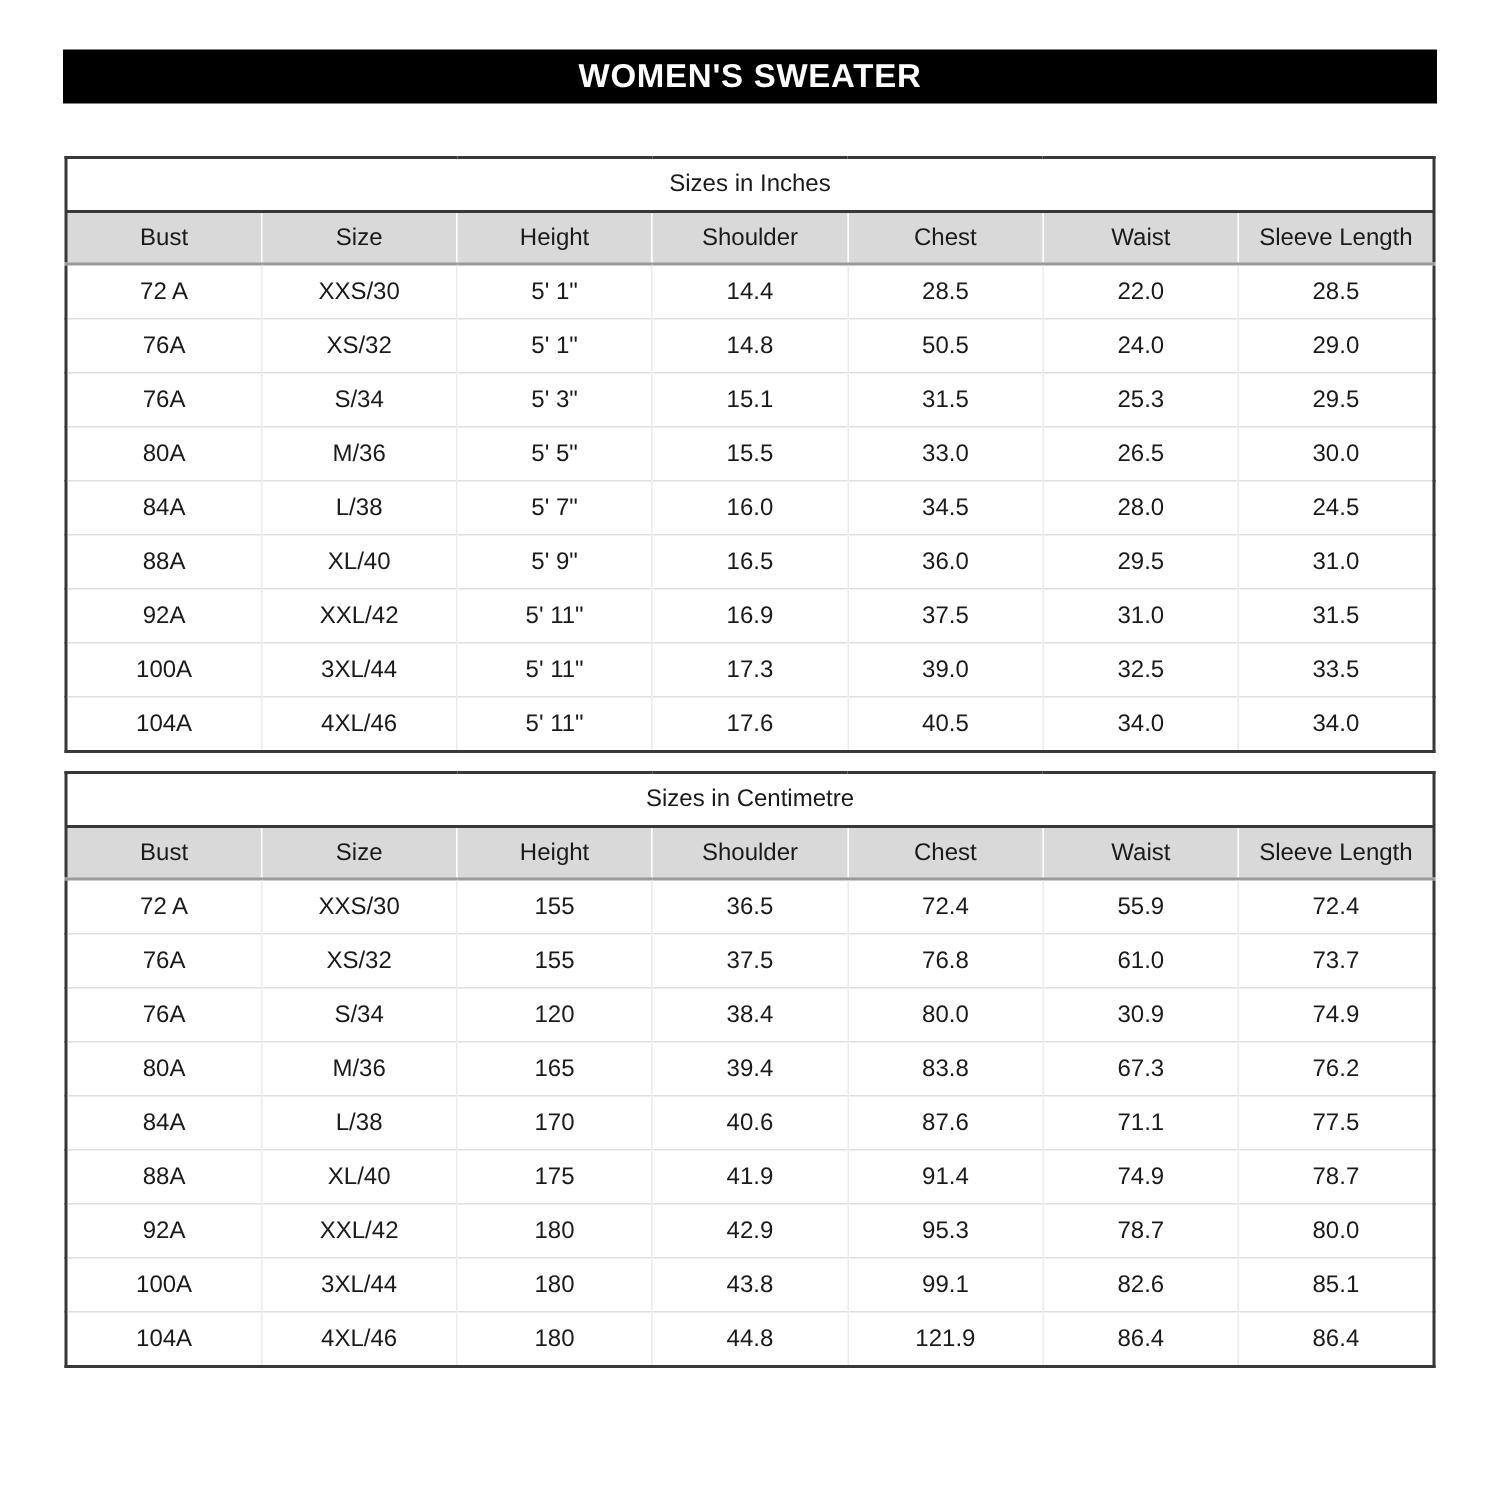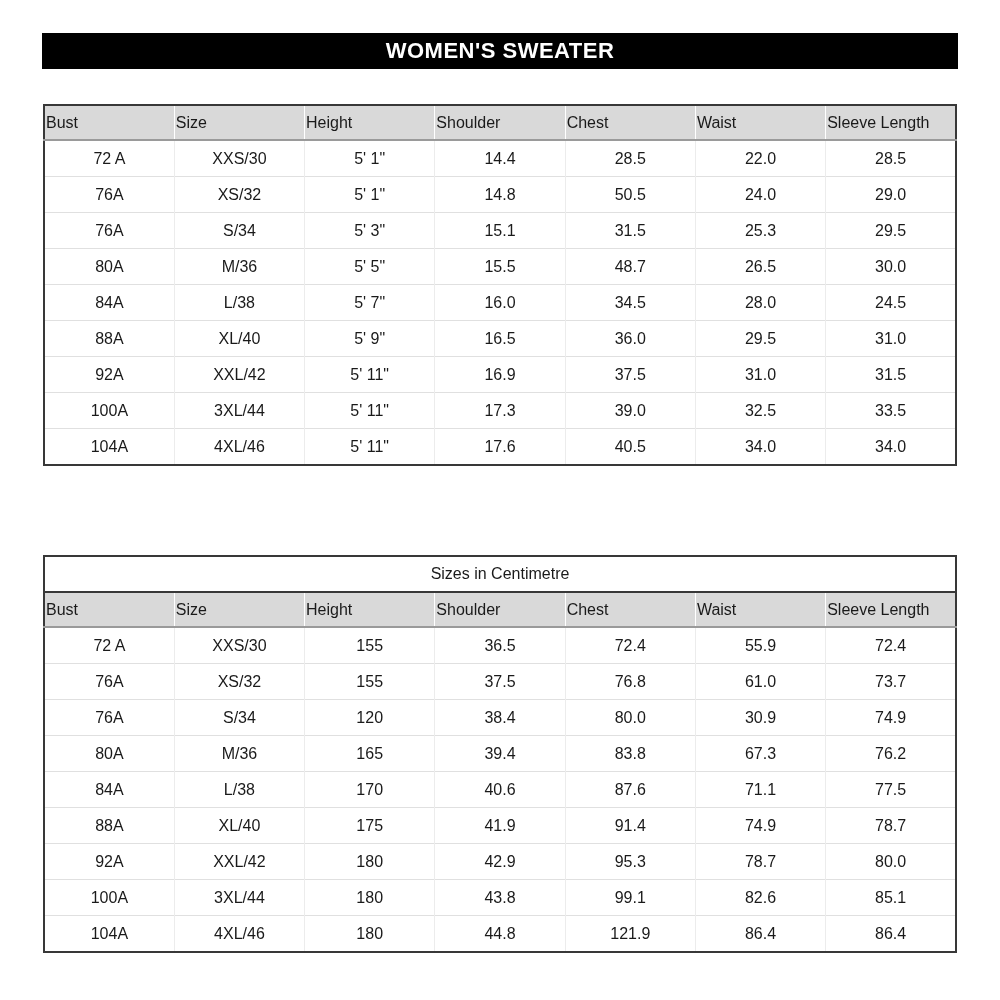--- a/index.html
+++ b/index.html
@@ -17,31 +17,31 @@
     font-weight: bold; font-size: 22px; letter-spacing: 0.5px;
   }
   table.size-table {
     position: absolute; left: 43px;
     width: 914px;
     border-collapse: collapse;
     table-layout: fixed;
     border: 2px solid #383838;
   }
   #table-0 { top: 104px; }
-  #table-1 { top: 555px; padding-left: 25px; }
+  #table-1 { top: 514px; padding-left: 25px; }
   .title-cell {
     height: 32px;
     font-weight: normal; font-size: 16px; text-align: center;
     background: #ffffff;
     border-bottom: 2px solid #383838;
   }
   .header-row th {
     height: 31px;
     background: #d9d9d9;
-    font-weight: normal; font-size: 16px; text-align: left;
+    font-weight: normal; font-size: 16px; text-align: center;
     border-left: 1px solid #ffffff;
     border-bottom: 2px solid #9a9a9a;
   }
   .header-row th:first-child { border-left: none; }
   tbody td {
     height: 33px;
     text-align: center; font-size: 16px;
     border-left: 1px solid #ececec;
     border-top: 1px solid #e0e0e0;
     background: #ffffff;
@@ -51,20 +51,23 @@
 </style>
 </head>
 <body>
 
 <div class="banner">
   <span>WOMEN'S SWEATER</span>
 </div>
 
 <table class="size-table" id="table-0">
   <thead>
+    <tr>
+      <th class="title-cell" colspan="7">Sizes in Inches</th>
+    </tr>
     <tr class="header-row">
         <th>Bust</th>
         <th>Size</th>
         <th>Height</th>
         <th>Shoulder</th>
         <th>Chest</th>
         <th>Waist</th>
         <th>Sleeve Length</th>
       </tr>
   </thead>
@@ -94,21 +97,21 @@
         <td>15.1</td>
         <td>31.5</td>
         <td>25.3</td>
         <td>29.5</td>
       </tr>
       <tr>
         <td>80A</td>
         <td>M/36</td>
         <td>5' 5"</td>
         <td>15.5</td>
-        <td>48.7</td>
+        <td>33.0</td>
         <td>26.5</td>
         <td>30.0</td>
       </tr>
       <tr>
         <td>84A</td>
         <td>L/38</td>
         <td>5' 7"</td>
         <td>16.0</td>
         <td>34.5</td>
         <td>28.0</td>

